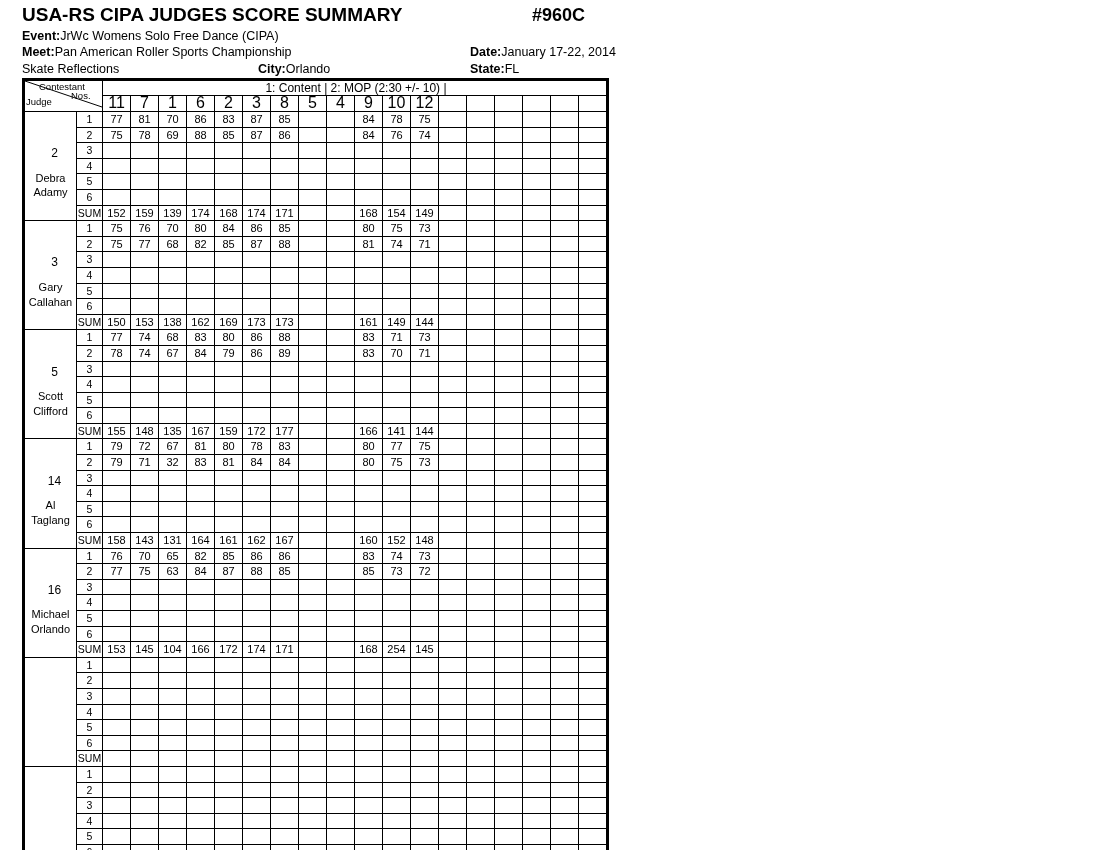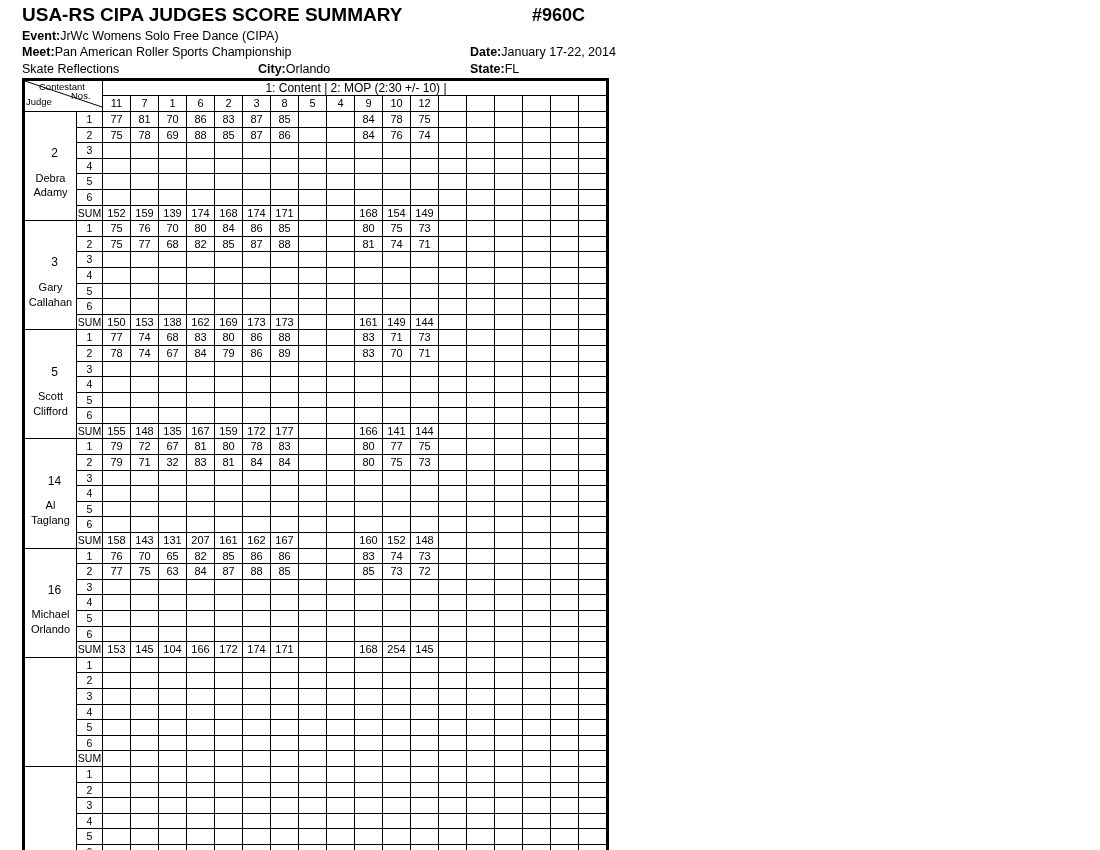--- a/index.html
+++ b/index.html
@@ -200,21 +200,21 @@
   }
 
   .banner-cell {
     text-align: left;
     padding-left: 3px !important;
     font-size: 12px;
     height: 14px !important;
     line-height: 14px !important;
   }
   .contestant-no {
-    font-size: 11px;
+    font-size: 16px;
   }
 </style>
 </head>
 <body>
 
 <div class="page">
 
   <div class="header">
     <div class="title-row">
       <span class="main-title">USA-RS CIPA JUDGES SCORE SUMMARY</span>
@@ -887,21 +887,21 @@
             <td class="blank"></td>
             <td class="blank"></td>
             <td class="blank"></td>
             <td class="blank"></td>
           </tr>
           <tr>
             <td class="sumlabel">SUM</td>
             <td class="scorecell">158</td>
             <td class="scorecell">143</td>
             <td class="scorecell">131</td>
-            <td class="scorecell">207</td>
+            <td class="scorecell">164</td>
             <td class="scorecell">161</td>
             <td class="scorecell">162</td>
             <td class="scorecell">167</td>
             <td class="blank"></td>
             <td class="blank"></td>
             <td class="scorecell">160</td>
             <td class="scorecell">152</td>
             <td class="scorecell">148</td>
             <td class="blank"></td>
             <td class="blank"></td>

